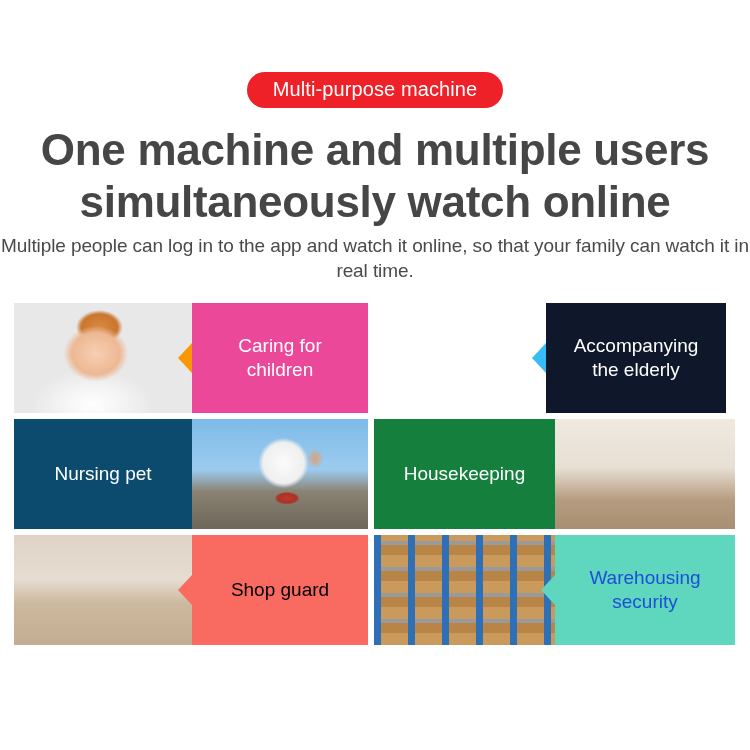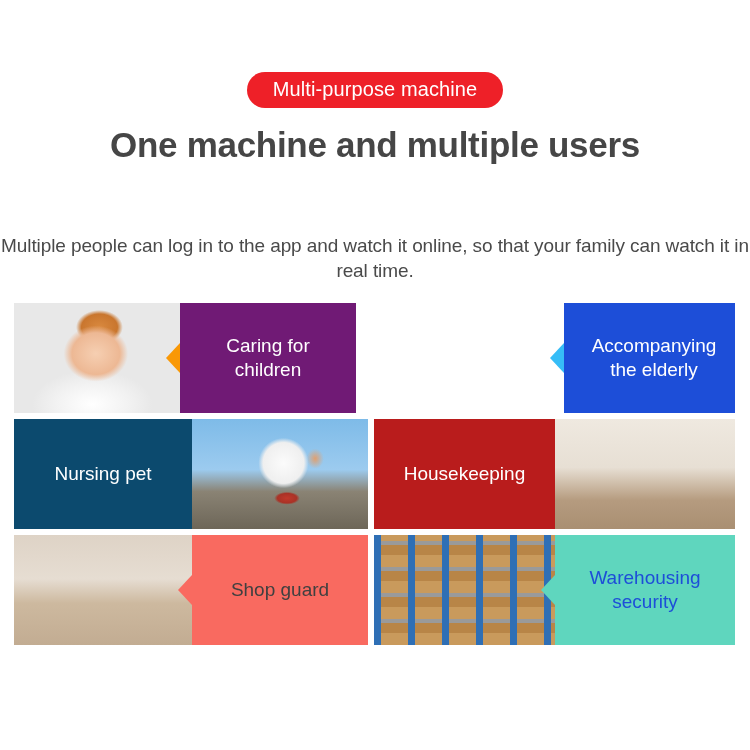--- a/index.html
+++ b/index.html
@@ -20,21 +20,21 @@
     font-size:20px;
     letter-spacing:.1px;
     padding:6px 26px 8px 26px;
     border-radius:22px;
     line-height:1.1;
   }
   .headline {
     position:absolute; top:124px; left:0; width:750px;
     text-align:center;
     color:#464646;
-    font-size:35px;
+    font-size:44px;
     font-weight:bold;
     line-height:1.18;
     letter-spacing:-0.3px;
   }
   .subtitle {
     position:absolute; top:234px; left:0; width:750px;
     text-align:center;
     color:#4a4a4a;
     font-size:19px;
     line-height:1.3;
@@ -128,42 +128,43 @@
 <body>
 
 <div class="page">
 
   <div class="badge-row">
     <span class="badge">Multi-purpose machine</span>
   </div>
 
   <div class="headline">
     <div>One machine and multiple users</div>
+    <div>simultaneously watch online</div>
   </div>
 
   <div class="subtitle">Multiple people can log in to the app and watch it online, so that your family can watch it in real time.</div>
 
   <div class="grid">
 
     <div class="row row-1">
 
       <div class="cell cell-a">
         <div class="photo ph-baby half half-left" style="width:178px"></div>
-        <div class="label-panel" id="p-0-0" style="left:166px;width:176px;color:#F99806;background:#701a75">
+        <div class="label-panel" id="p-0-0" style="left:178px;width:176px;color:#F99806;background:#ec4899">
           <span class="notch notch-left"></span>
           <span style="color:#fff">
             <span>Caring for</span><br>
             <span>children</span>
           </span>
         </div>
       </div>
 
       <div class="cell cell-b">
         <div class="photo ph-elderly half half-left" style="width:181px"></div>
-        <div class="label-panel" style="left:190px;width:180px;color:#36BDF7;background:#1d4ed8">
+        <div class="label-panel" style="left:172px;width:180px;color:#36BDF7;background:#0f172a">
           <span class="notch notch-left"></span>
           <span style="color:#fff">
             <span>Accompanying</span><br>
             <span>the elderly</span>
           </span>
         </div>
       </div>
     </div>
 
     <div class="row row-2">
@@ -172,37 +173,37 @@
         <div class="label-panel" style="left:0;width:178px;color:#9AA09D;background:#0c4a6e">
           <span class="notch notch-right"></span>
           <span style="color:#fff">
             <span>Nursing pet</span>
           </span>
         </div>
         <div class="photo ph-cat half half-right" style="width:176px"></div>
       </div>
 
       <div class="cell cell-b">
-        <div class="label-panel" style="left:0;width:181px;color:#6CB13F;background:#b91c1c">
+        <div class="label-panel" style="left:0;width:181px;color:#6CB13F;background:#15803d">
           <span class="notch notch-right"></span>
           <span style="color:#fff">
             <span>Housekeeping</span>
           </span>
         </div>
         <div class="photo ph-kitchen half half-right" style="width:180px"></div>
       </div>
     </div>
 
     <div class="row row-3">
 
       <div class="cell cell-a">
         <div class="photo ph-shop half half-left" style="width:178px"></div>
         <div class="label-panel" style="left:178px;width:176px;color:#F96A60;background:#F96A60">
           <span class="notch notch-left"></span>
-          <span style="color:#404040">
+          <span style="color:#000000">
             <span>Shop guard</span>
           </span>
         </div>
       </div>
 
       <div class="cell cell-b">
         <div class="photo ph-warehouse half half-left" style="width:181px"></div>
         <div class="label-panel" style="left:181px;width:180px;color:#5FD6BE;background:#5FD6BE">
           <span class="notch notch-left"></span>
           <span style="color:#1d4ed8">

